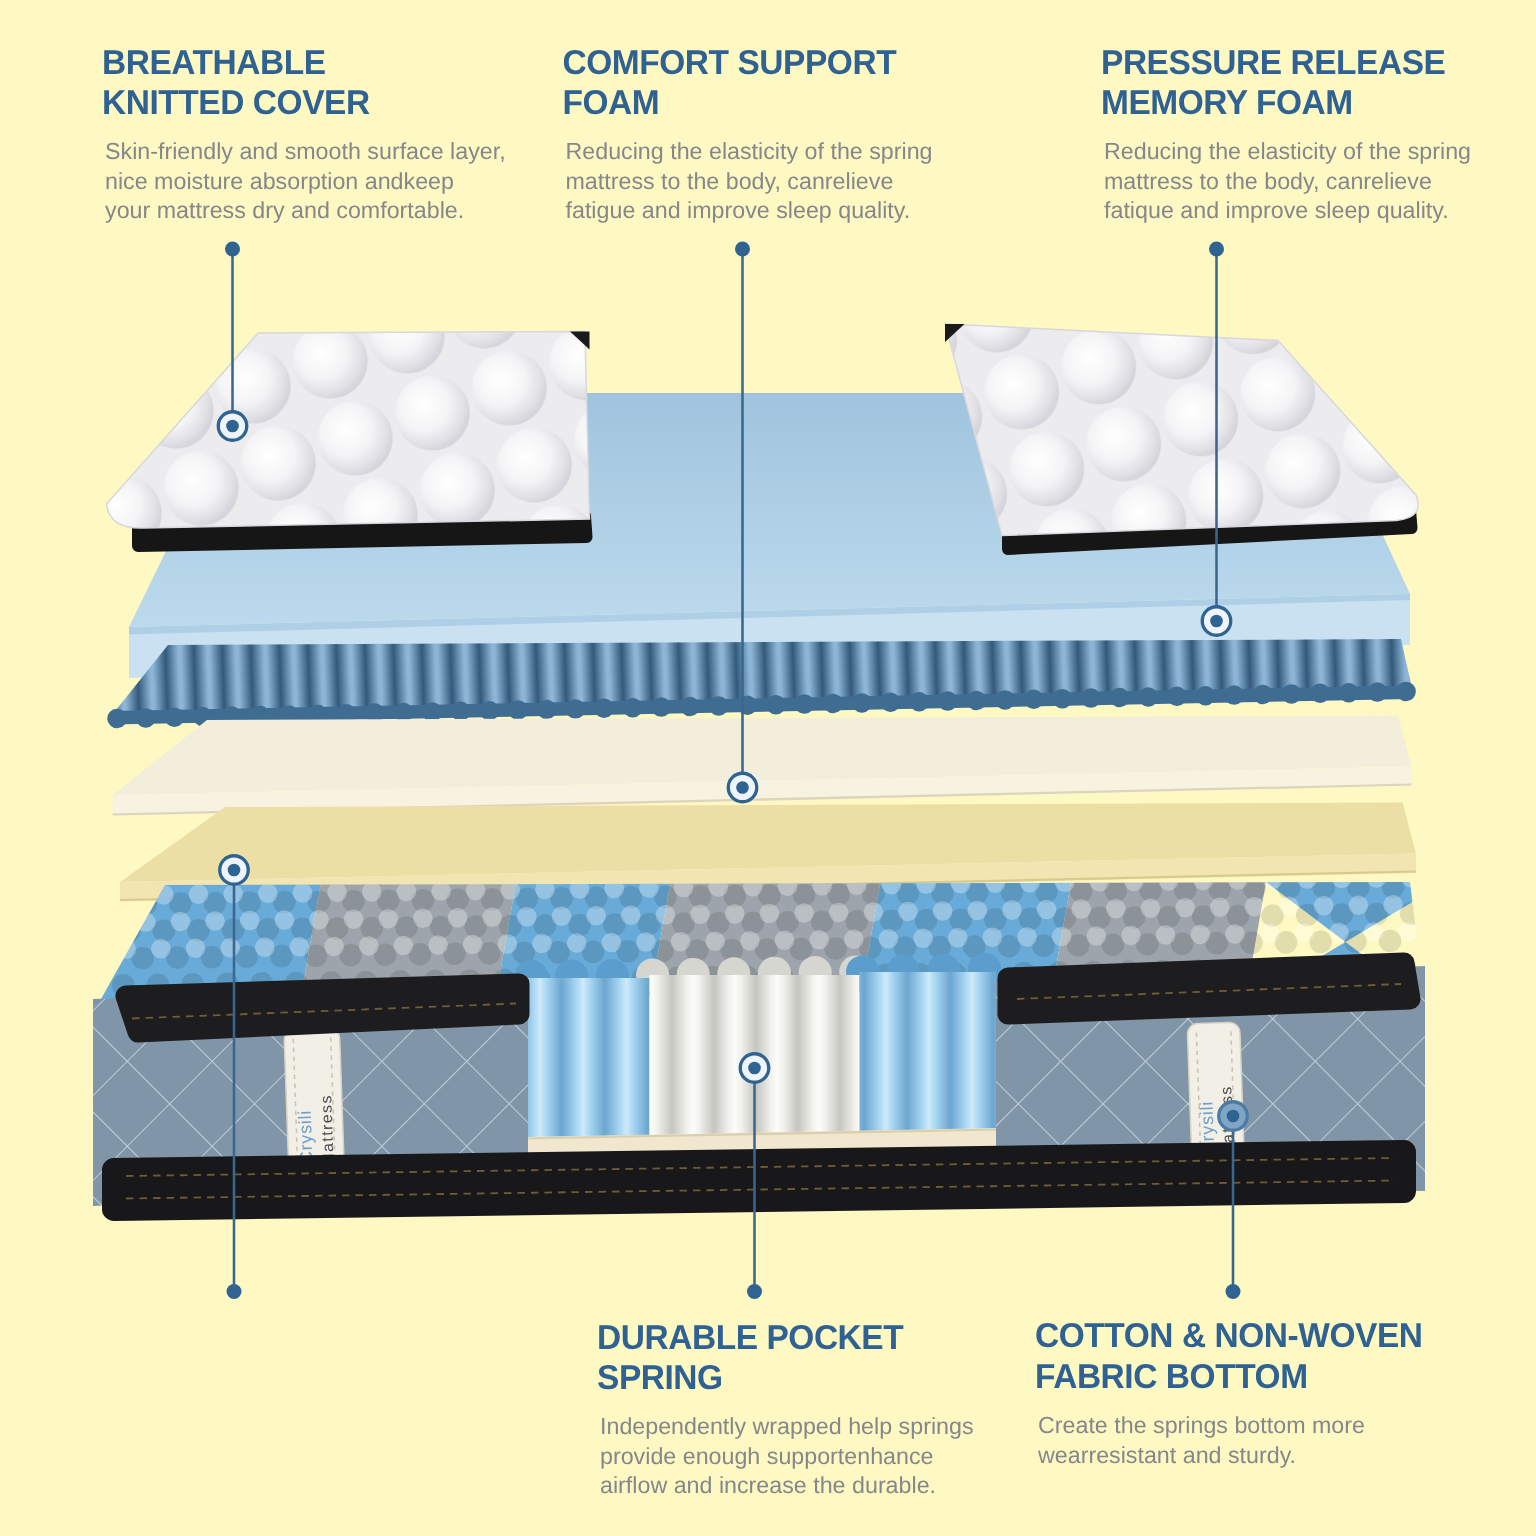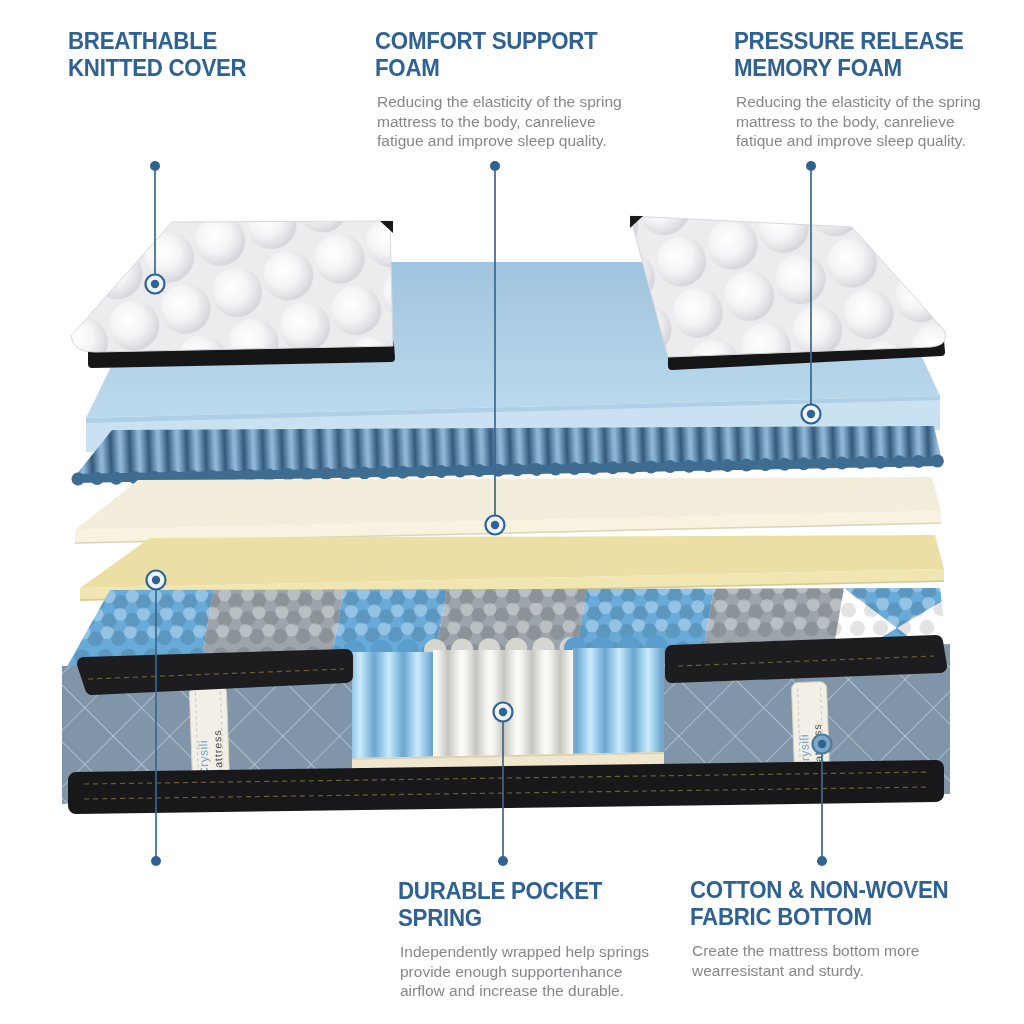--- a/index.html
+++ b/index.html
@@ -1,16 +1,16 @@
 <!DOCTYPE html>
 <html><head>
 <meta charset="utf-8">
 <style>
   html,body{margin:0;padding:0;background:#dde6ef;}
-  .stage{position:relative;width:1024px;height:1024px;background:#ffffff;overflow:hidden;
+  .stage{position:relative;width:1024px;height:1024px;background:#fef9c3;overflow:hidden;
          font-family:"Liberation Sans",sans-serif;}
   .illustration{position:absolute;left:0;top:0;width:1024px;height:1024px;}
   .callout{position:absolute;}
   .callout h2{margin:0;font-size:23px;line-height:27px;font-weight:bold;color:#2f6292;
               letter-spacing:-0.3px;white-space:pre-line;transform:scaleX(0.97);transform-origin:left top;}
   .callout p{margin:10px 0 0 2px;font-size:15.5px;line-height:19.5px;color:#85878a;white-space:pre-line;}
   svg text{font-family:"Liberation Sans",sans-serif;}
 </style>
 </head>
 <body>
@@ -210,20 +210,23 @@
       <g>
           <circle cx="822" cy="744" r="9.5" fill="#7fa6c4" stroke="#4c7ba3" stroke-width="2.2"></circle>
           <circle cx="822" cy="744" r="4.2" fill="#2f6391"></circle>
         </g>
     </g>
   </svg>
 
   <div class="callout" style="left:68px;top:28px;width:310px">
     <h2>BREATHABLE
 KNITTED COVER</h2>
+    <p>Skin-friendly and smooth surface layer,
+nice moisture absorption andkeep
+your mattress dry and comfortable.</p>
   </div>
   <div class="callout" style="left:375px;top:28px;width:300px">
     <h2>COMFORT SUPPORT
 FOAM</h2>
     <p>Reducing the elasticity of the spring
 mattress to the body, canrelieve
 fatigue and improve sleep quality.</p>
   </div>
   <div class="callout" style="left:734px;top:28px;width:310px">
     <h2>PRESSURE RELEASE
@@ -236,17 +239,17 @@
   <div class="callout" style="left:398px;top:878px;width:300px">
     <h2>DURABLE POCKET
 SPRING</h2>
     <p>Independently wrapped help springs
 provide enough supportenhance
 airflow and increase the durable.</p>
   </div>
   <div class="callout" style="left:690px;top:877px;width:310px">
     <h2>COTTON &amp; NON-WOVEN
 FABRIC BOTTOM</h2>
-    <p>Create the mattress bottom more
+    <p>Create the springs bottom more
 wearresistant and sturdy.</p>
   </div>
 
 </div>
 
 </body></html>

